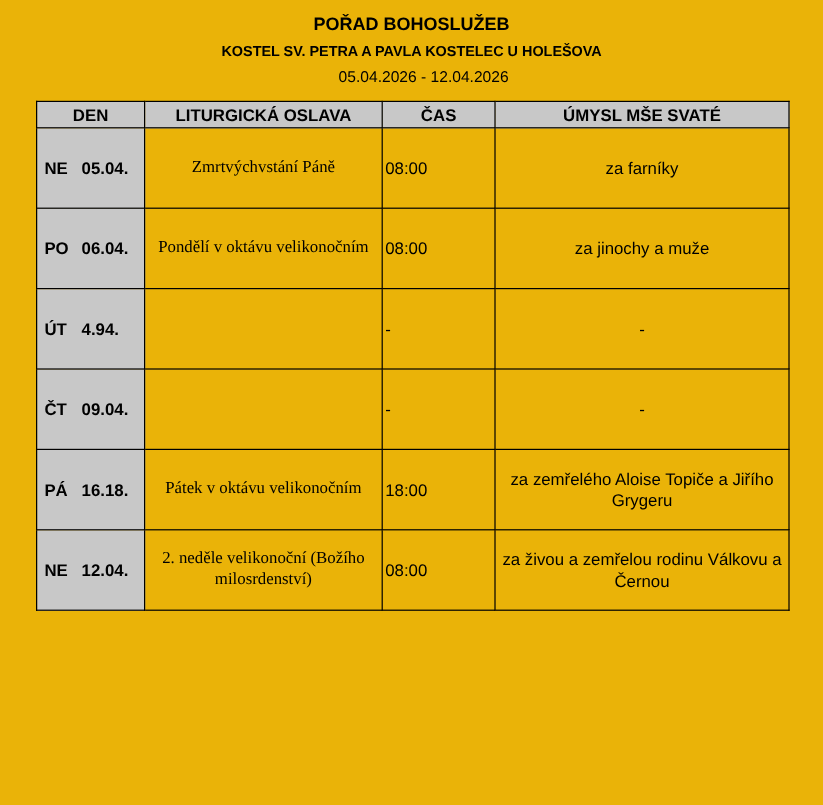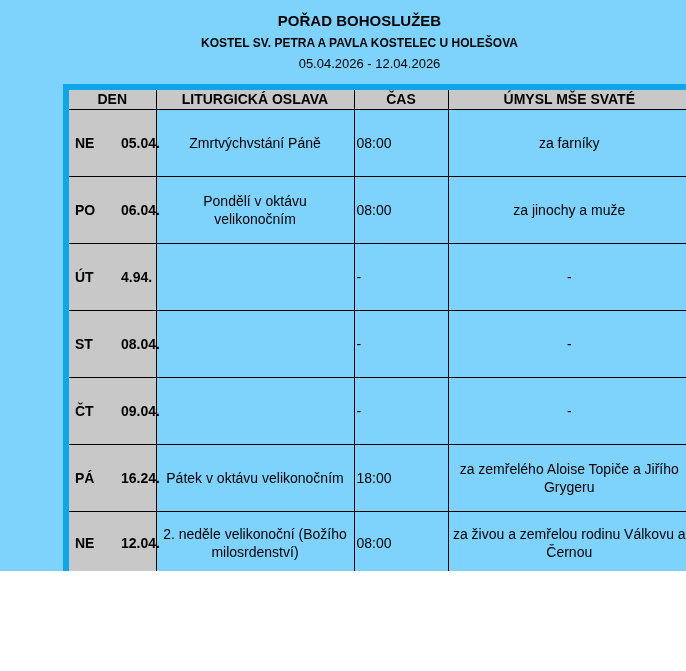--- a/index.html
+++ b/index.html
@@ -4,25 +4,24 @@
 <style>
   html, body {
     margin: 0;
     padding: 0;
     background: #ffffff;
     font-family: "Liberation Sans", sans-serif;
     color: #000000;
   }
   .page {
     width: 686px;
-    height: 571px;
-    background: #7dd3fc;
+    height: 671px;
+    background: #eab308;
     overflow: hidden;
     box-sizing: border-box;
-    padding-left: 33px;
   }
   .doc-header {
     text-align: center;
     padding-top: 10px;
   }
   .title-line1 {
     font-size: 15px;
     font-weight: bold;
     line-height: 22px;
   }
@@ -35,21 +34,21 @@
     font-size: 13px;
     font-weight: normal;
     line-height: 20px;
     margin-left: 20px;
   }
   table.schedule {
     margin: 10px 0 0 30px;
     width: 627px;
     border-collapse: collapse;
     table-layout: fixed;
-    border: 6px solid #0ea5e9;
+    border: 1px solid #0ea5e9;
   }
   col.c-den { width: 90px; }
   col.c-lit { width: 198px; }
   col.c-cas { width: 94px; }
   col.c-umy { width: 245px; }
   th, td {
     border: 1.5px solid #000000;
     font-size: 14px;
     vertical-align: middle;
     box-sizing: border-box;
@@ -65,26 +64,27 @@
   td.day-cell {
     background: #c8c8c8;
     font-weight: bold;
     text-align: left;
     padding-left: 6px;
     white-space: nowrap;
   }
   td.day-cell .day-abbr {
     display: inline-block;
     min-width: 22px;
-    margin-right: 24px;
+    margin-right: 9px;
   }
   td.celebration-cell {
     text-align: center;
     padding: 2px 6px;
     line-height: 18px;
+    font-family: Liberation Serif, serif;
   }
   td.time-cell {
     padding: 2px;
   }
   td.intention-cell {
     text-align: center;
     padding: 2px 1px;
     line-height: 18px;
   }
 </style>
@@ -127,33 +127,27 @@
         <td class="time-cell">08:00</td>
         <td class="intention-cell">za jinochy a muže</td>
       </tr>
       <tr>
         <td class="day-cell"><span class="day-abbr">ÚT</span><span>4.94.</span></td>
         <td class="celebration-cell"></td>
         <td class="time-cell">-</td>
         <td class="intention-cell">-</td>
       </tr>
       <tr>
-        <td class="day-cell"><span class="day-abbr">ST</span><span>08.04.</span></td>
-        <td class="celebration-cell"></td>
-        <td class="time-cell">-</td>
-        <td class="intention-cell">-</td>
-      </tr>
-      <tr>
         <td class="day-cell"><span class="day-abbr">ČT</span><span>09.04.</span></td>
         <td class="celebration-cell"></td>
         <td class="time-cell">-</td>
         <td class="intention-cell">-</td>
       </tr>
       <tr>
-        <td class="day-cell"><span class="day-abbr">PÁ</span><span>16.24.</span></td>
+        <td class="day-cell"><span class="day-abbr">PÁ</span><span>16.18.</span></td>
         <td class="celebration-cell">Pátek v oktávu velikonočním</td>
         <td class="time-cell">18:00</td>
         <td class="intention-cell">za zemřelého Aloise Topiče a Jiřího Grygeru</td>
       </tr>
       <tr>
         <td class="day-cell"><span class="day-abbr">NE</span><span>12.04.</span></td>
         <td class="celebration-cell">2. neděle velikonoční (Božího milosrdenství)</td>
         <td class="time-cell">08:00</td>
         <td class="intention-cell">za živou a zemřelou rodinu Válkovu a Černou</td>
       </tr>

